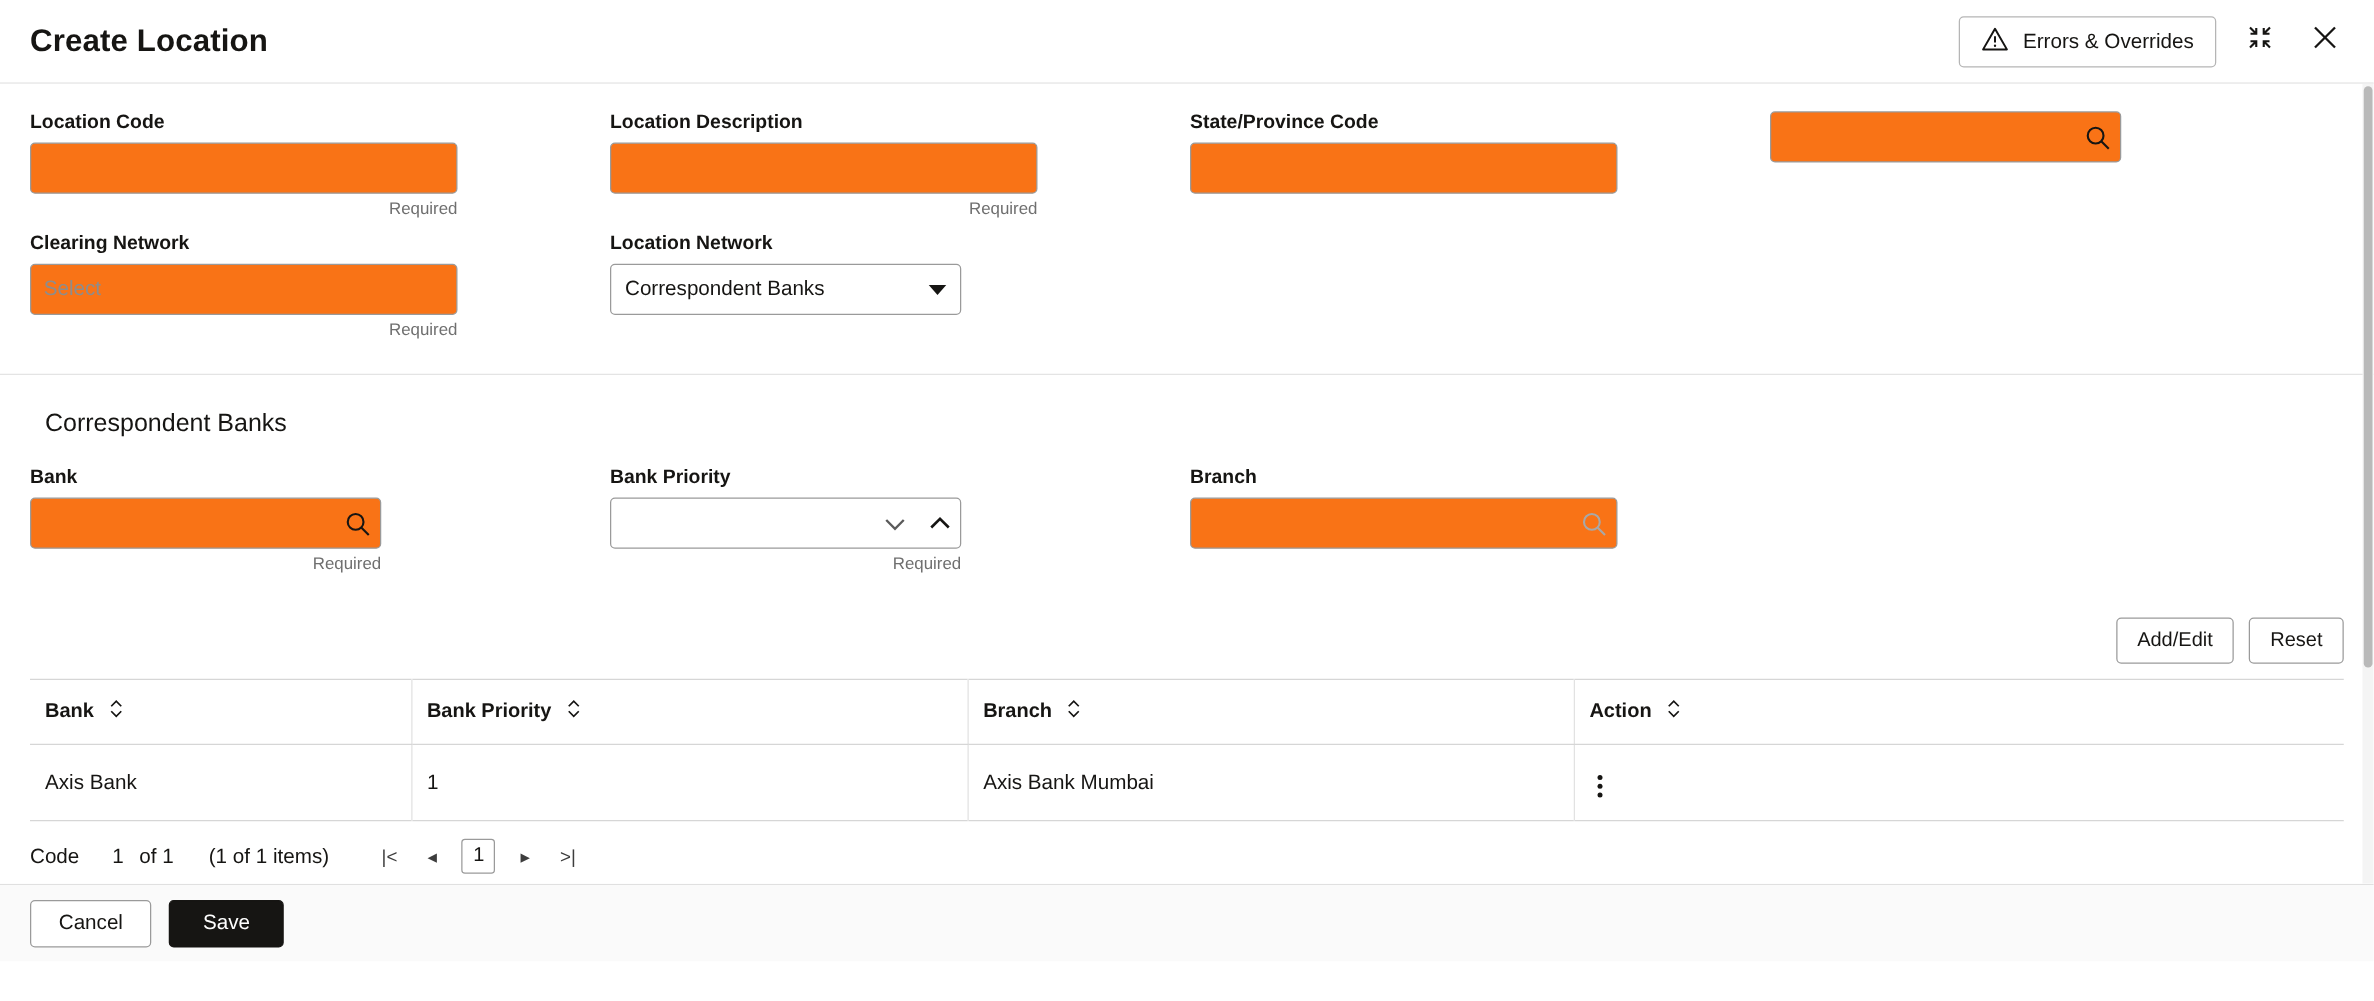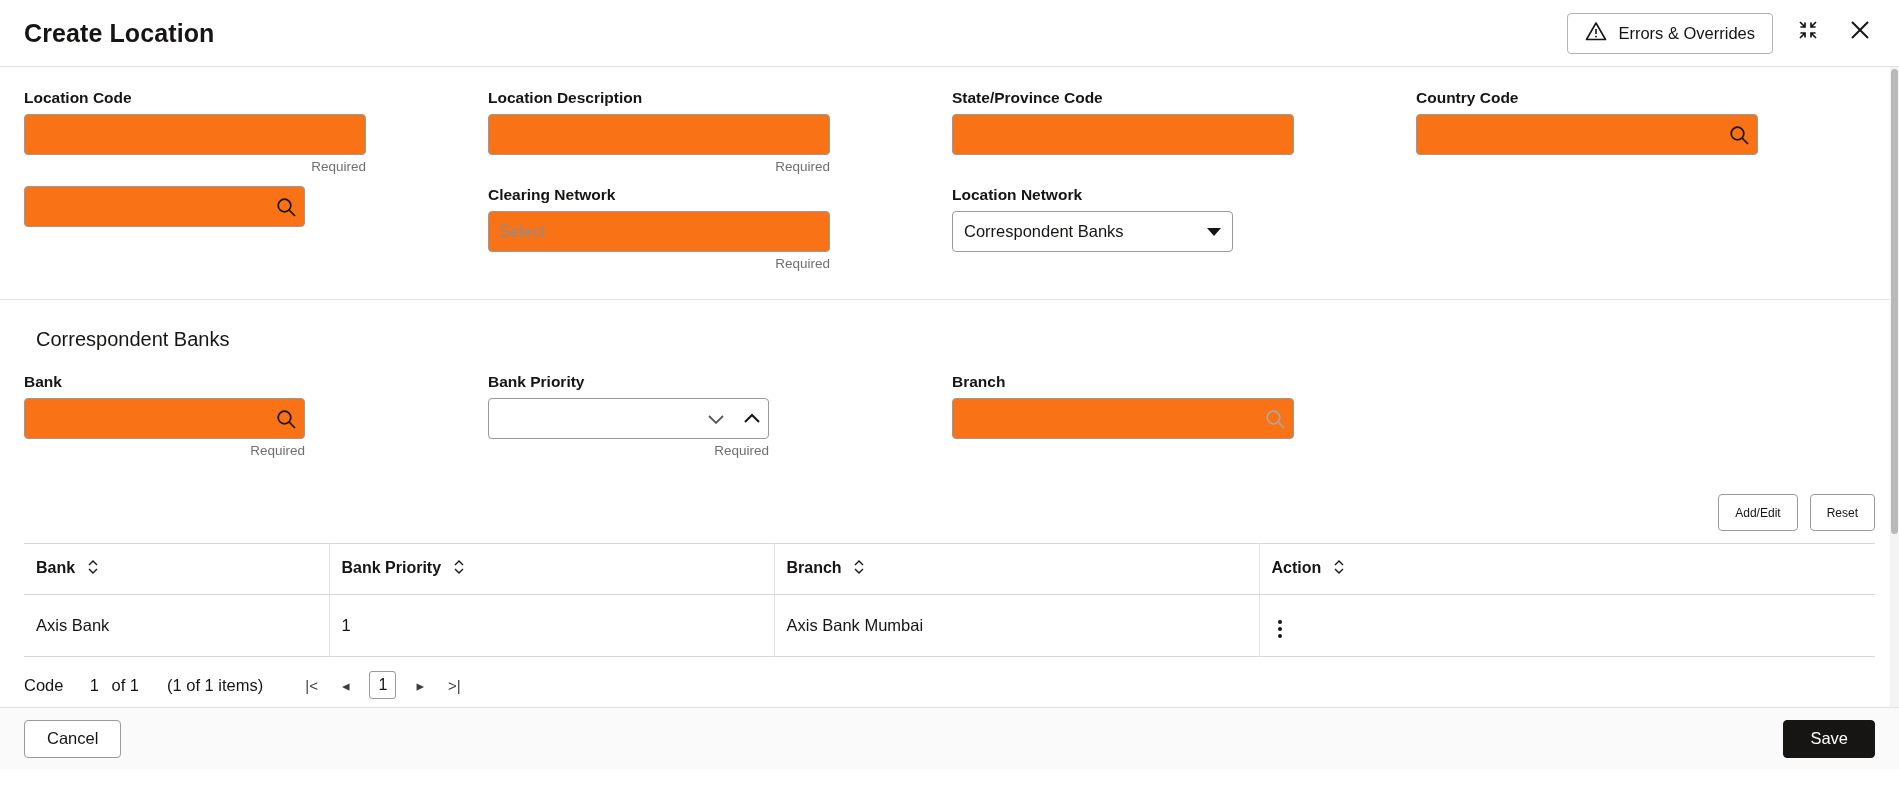--- a/index.html
+++ b/index.html
@@ -228,21 +228,21 @@
     justify-content: flex-end;
     gap: 12px;
     padding: 8px 24px 12px 24px;
   }
   .btn-outline {
     border: 1px solid #9a9a9a;
     background: #fff;
     border-radius: 4px;
     height: 37px;
     padding: 0 16px;
-    font-size: 12px;
+    font-size: 16px;
     color: #161513;
     cursor: pointer;
     font-family: "Liberation Sans", sans-serif;
   }
 
   
   .grid-table {
     width: calc(100% - 48px);
     margin: 0 24px;
     border-collapse: collapse;
@@ -344,21 +344,21 @@
   }
 
   
   .footer {
     flex: 0 0 62px;
     height: 62px;
     border-top: 1px solid #e0e0e0;
     background: #fafafa;
     display: flex;
     align-items: center;
-    justify-content: space-between;
+    justify-content: flex-start;
     gap: 14px;
     padding: 0 24px;
   }
   .btn-cancel {
     border: 1px solid #9a9a9a;
     background: #fff;
     border-radius: 4px;
     height: 38px;
     padding: 0 22px;
     font-size: 16.5px;
@@ -439,33 +439,20 @@
         </div>
 
         <div class="field">
           <label class="field-label">State/Province Code</label>
           <div class="input-wrap">
             <input class="text-input" value="" style="">
           </div>
           <div class="required-note spacer-note"></div>
         </div>
 
-        <div class="field">
-          <label class="field-label">Country Code</label>
-          <div class="input-wrap">
-            <input class="text-input" value="" style="">
-            <span class="input-icon">
-              <svg width="22" height="22" viewBox="0 0 22 22">
-                <circle cx="9.5" cy="9.5" r="6.3" fill="none" stroke="#161513" stroke-width="1.7"></circle>
-                <line x1="14.2" y1="14.2" x2="20" y2="20" stroke="#161513" stroke-width="1.7"></line>
-              </svg>
-            </span>
-          </div>
-          <div class="required-note spacer-note"></div>
-        </div>
 
         <div class="field">
           <div class="input-wrap narrow">
             <input class="text-input" value="" style="">
             <span class="input-icon">
               <svg width="22" height="22" viewBox="0 0 22 22">
                 <circle cx="9.5" cy="9.5" r="6.3" fill="none" stroke="#161513" stroke-width="1.7"></circle>
                 <line x1="14.2" y1="14.2" x2="20" y2="20" stroke="#161513" stroke-width="1.7"></line>
               </svg>
             </span>

